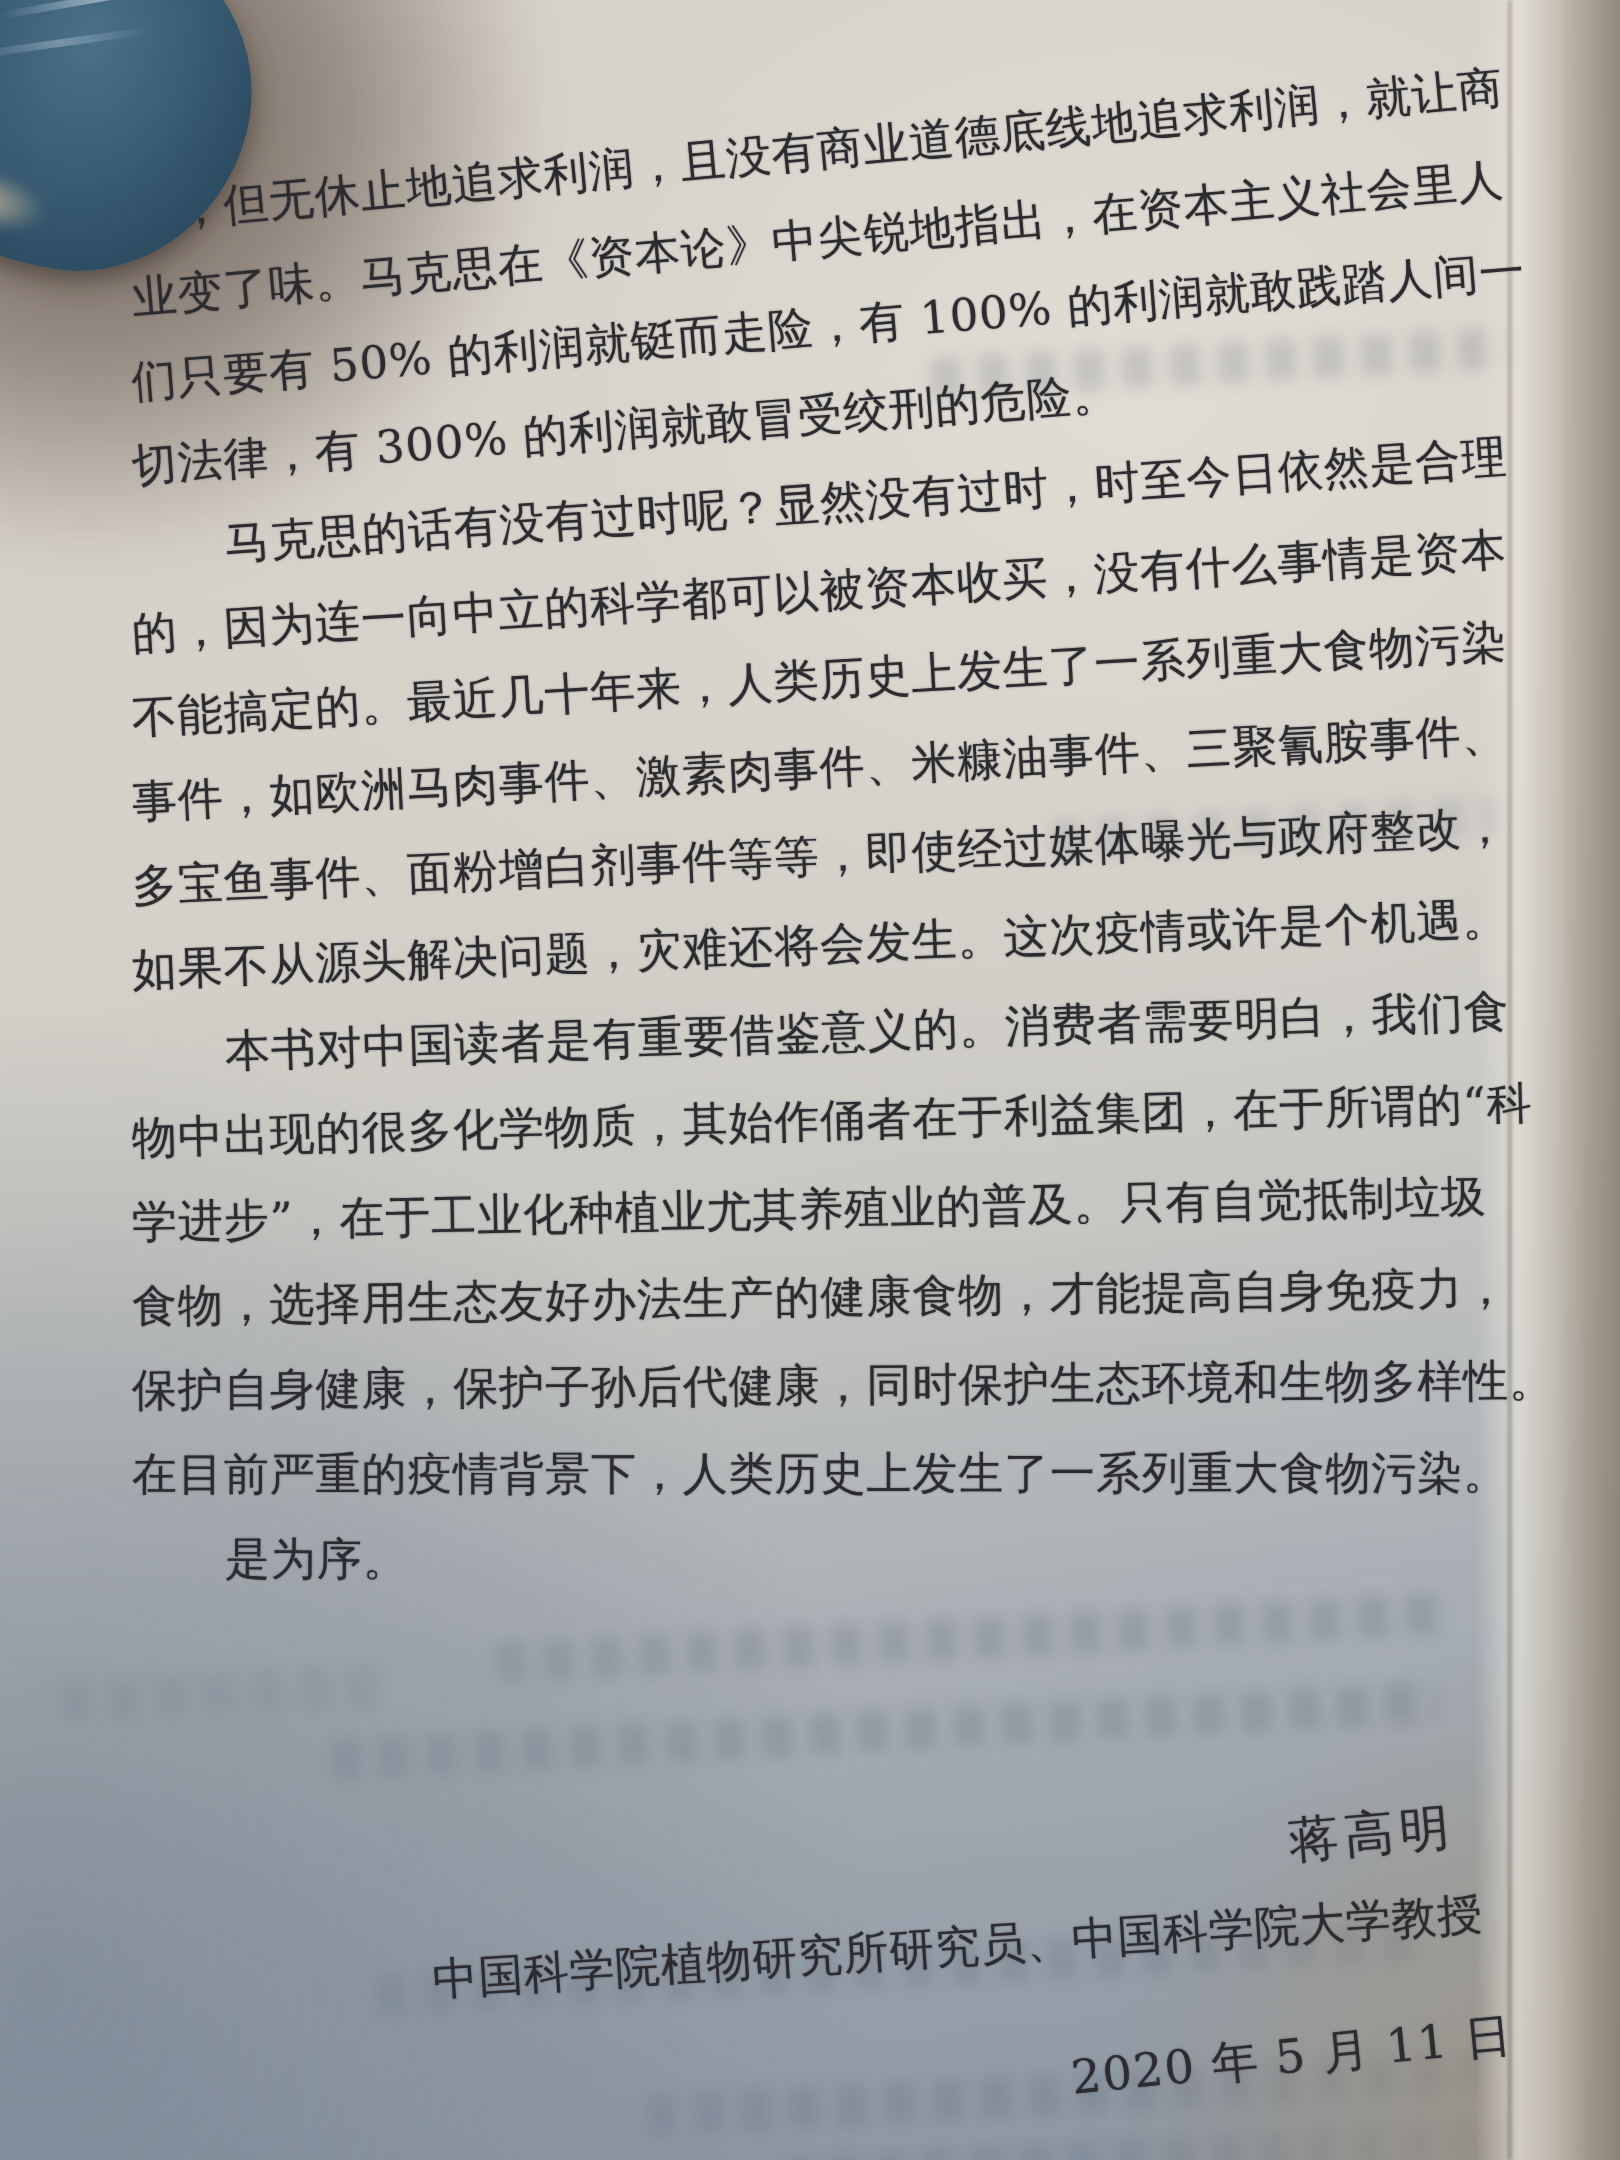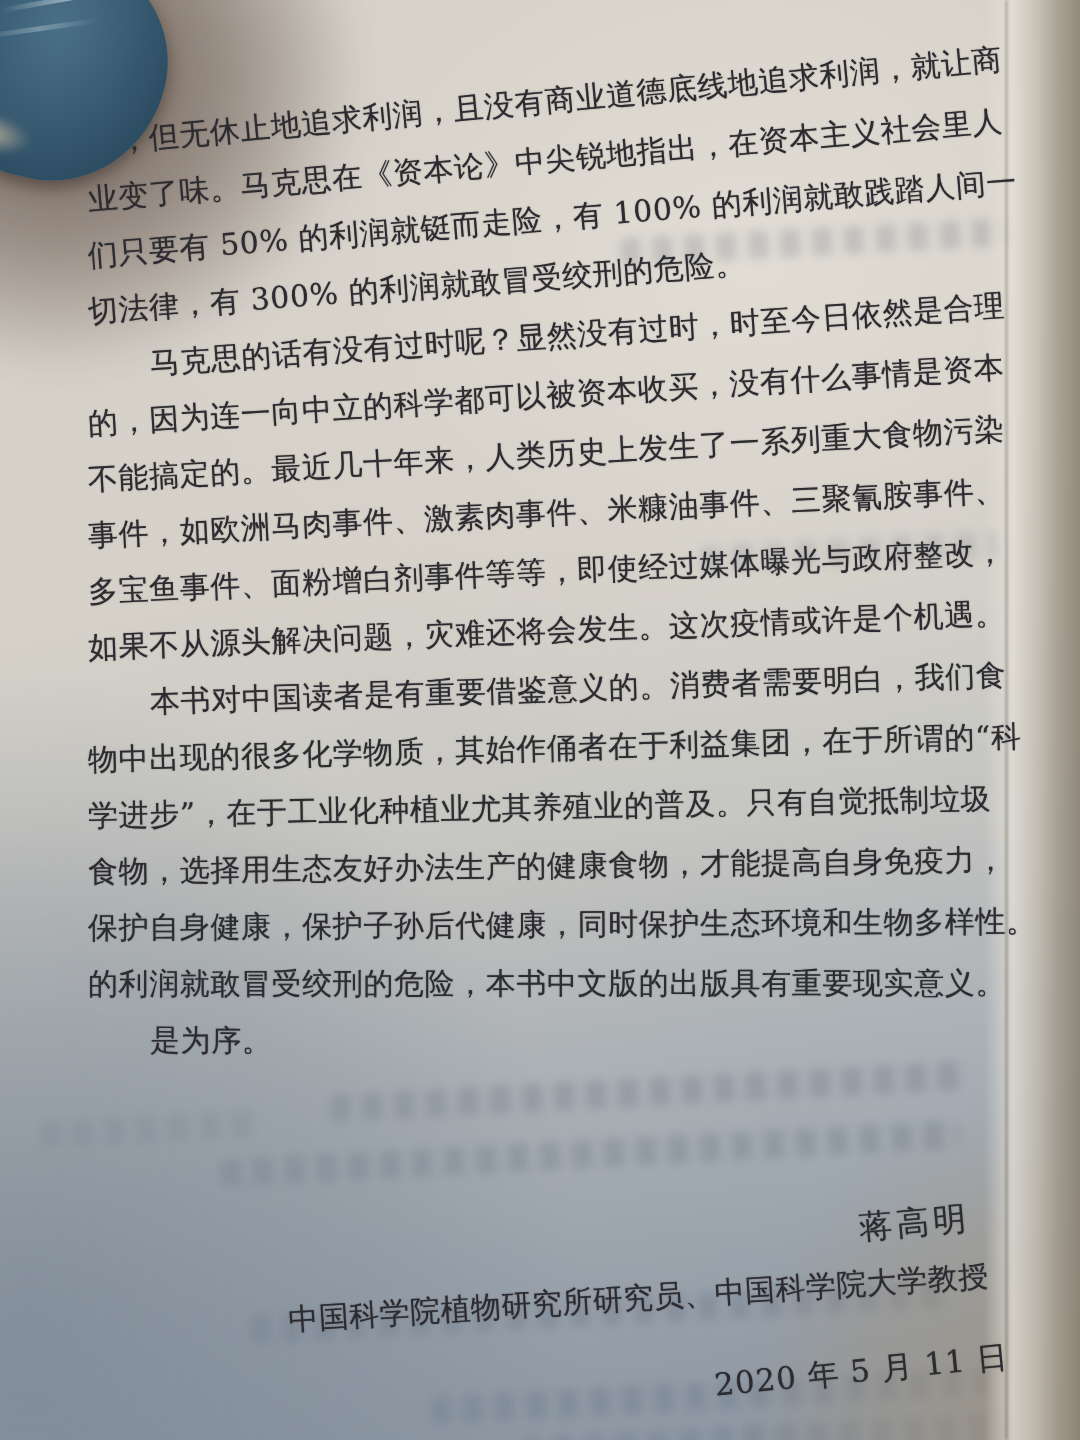--- a/index.html
+++ b/index.html
@@ -86,21 +86,21 @@
       <div class="line" style="--rot: -3.55deg;">的，因为连一向中立的科学都可以被资本收买，没有什么事情是资本</div>
       <div class="line" style="--rot: -3.20deg;">不能搞定的。最近几十年来，人类历史上发生了一系列重大食物污染</div>
       <div class="line" style="--rot: -2.85deg;">事件，如欧洲马肉事件、激素肉事件、米糠油事件、三聚氰胺事件、</div>
       <div class="line" style="--rot: -2.50deg;">多宝鱼事件、面粉增白剂事件等等，即使经过媒体曝光与政府整改，</div>
       <div class="line" style="--rot: -2.15deg;">如果不从源头解决问题，灾难还将会发生。这次疫情或许是个机遇。</div>
       <div class="line indent" style="--rot: -1.80deg;">本书对中国读者是有重要借鉴意义的。消费者需要明白，我们食</div>
       <div class="line" style="--rot: -1.45deg;">物中出现的很多化学物质，其始作俑者在于利益集团，在于所谓的“科</div>
       <div class="line" style="--rot: -1.10deg;">学进步”，在于工业化种植业尤其养殖业的普及。只有自觉抵制垃圾</div>
       <div class="line" style="--rot: -0.75deg;">食物，选择用生态友好办法生产的健康食物，才能提高自身免疫力，</div>
       <div class="line" style="--rot: -0.40deg;">保护自身健康，保护子孙后代健康，同时保护生态环境和生物多样性。</div>
-      <div class="line" style="--rot: -0.05deg;">的利润就敢冒受绞刑的危险，本书中文版的出版具有重要现实意义。</div>
+      <div class="line" style="--rot: -0.05deg;">在目前严重的疫情背景下，人类历史上发生了一系列重大食物污染。</div>
       <div class="line indent" style="--rot: 0.30deg;">是为序。</div>
     </div>
 
   <div class="sig sig-name">蒋高明</div>
   <div class="sig sig-affil">中国科学院植物研究所研究员、中国科学院大学教授</div>
   <div class="sig sig-date">2020 年 5 月 11 日</div>
 
   <div class="blob">
     <div class="streak"></div>
     <div class="streak s2"></div>

